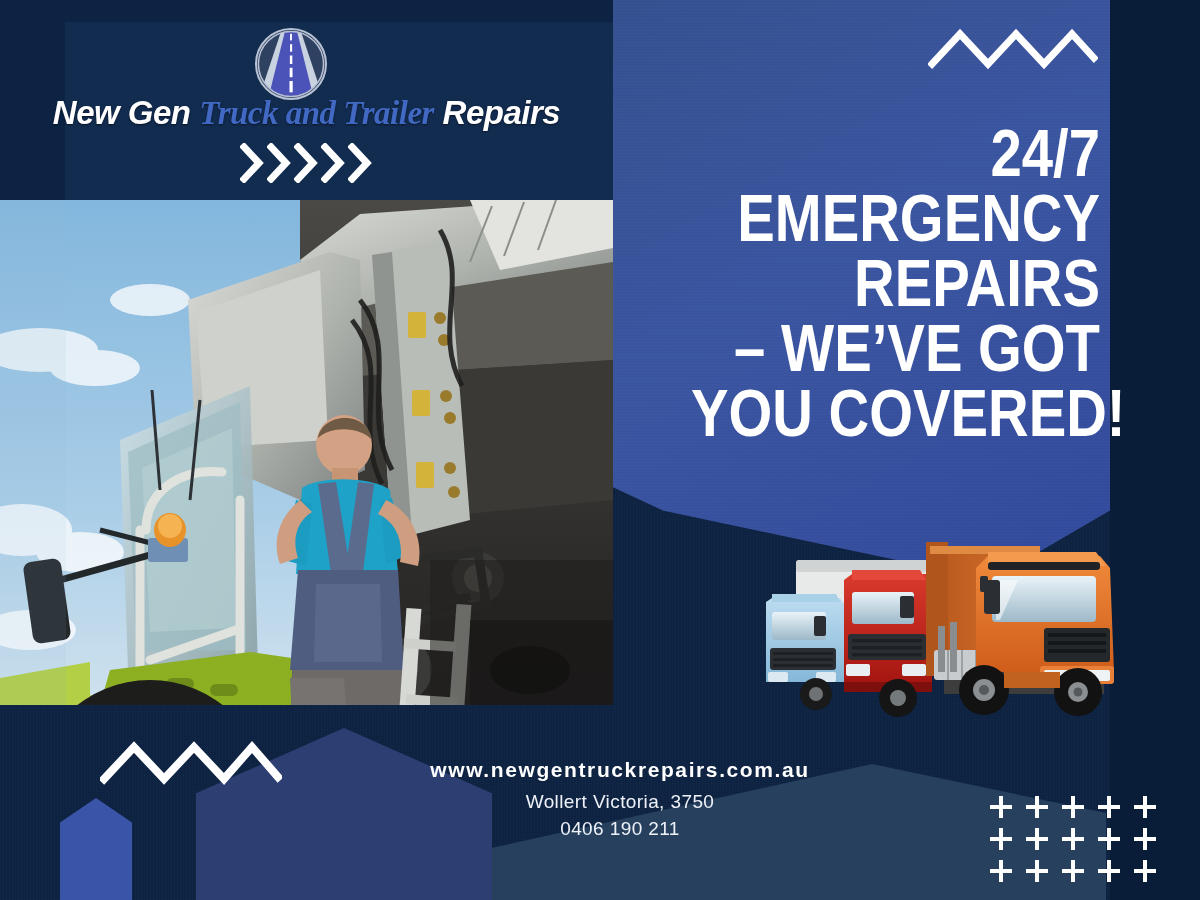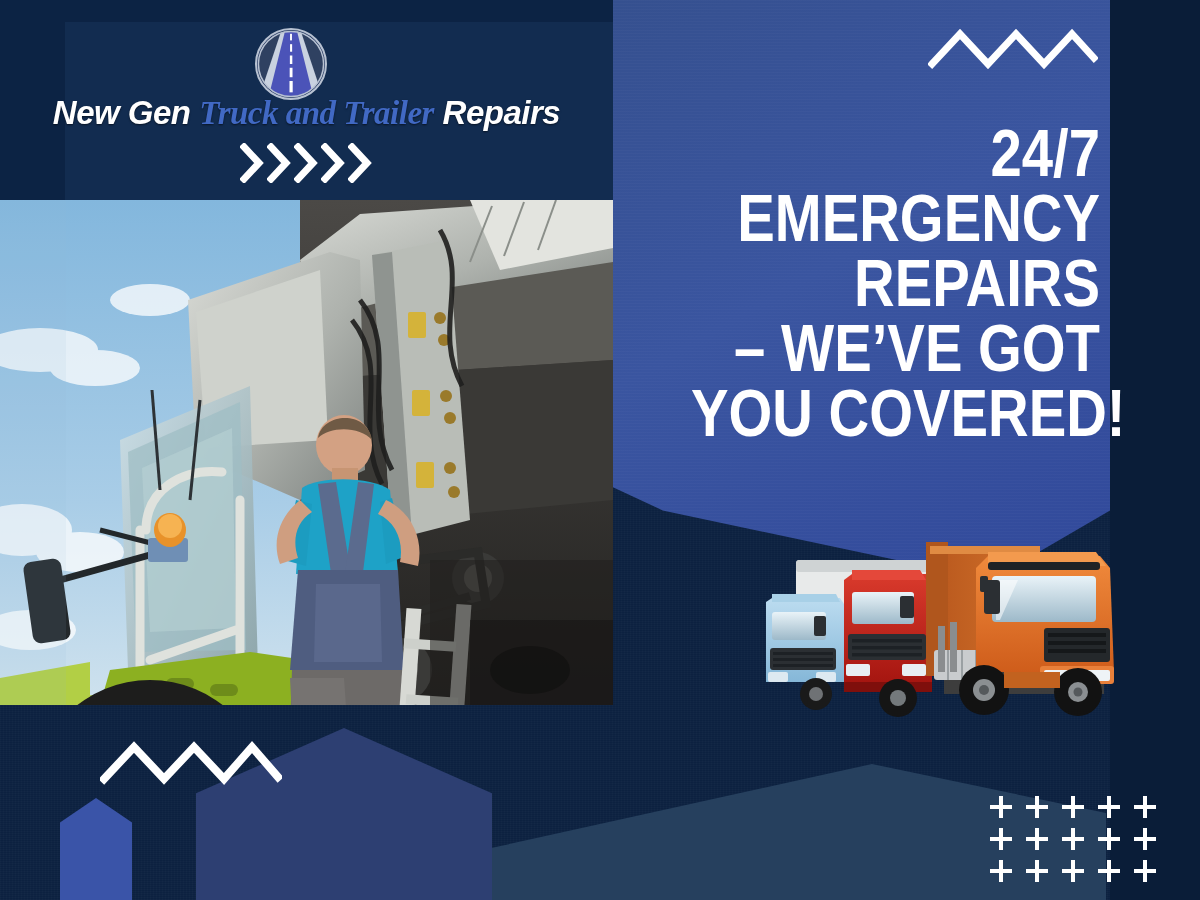--- a/index.html
+++ b/index.html
@@ -565,20 +565,25 @@
   <div class="pent pent-big"></div>
   <div class="pent pent-mid"></div>
   <div class="pent pent-far"></div>
 
   <div class="zig-bl">
     <svg viewBox="0 0 182 48">
         <path d="M4 42 L34 10 L64 42 L94 10 L124 42 L152 10 L178 40" fill="none" stroke="#ffffff" stroke-width="8" stroke-linecap="square" stroke-linejoin="miter"></path>
       </svg>
   </div>
 
+  <div class="contact">
+    <div class="url">www.newgentruckrepairs.com.au</div>
+    <div class="addr">Wollert Victoria, 3750</div>
+    <div class="phone">0406 190 211</div>
+  </div>
 
   <div class="plus-grid">
     <span class="plus"></span>
     <span class="plus"></span>
     <span class="plus"></span>
     <span class="plus"></span>
     <span class="plus"></span>
     <span class="plus"></span>
     <span class="plus"></span>
     <span class="plus"></span>

